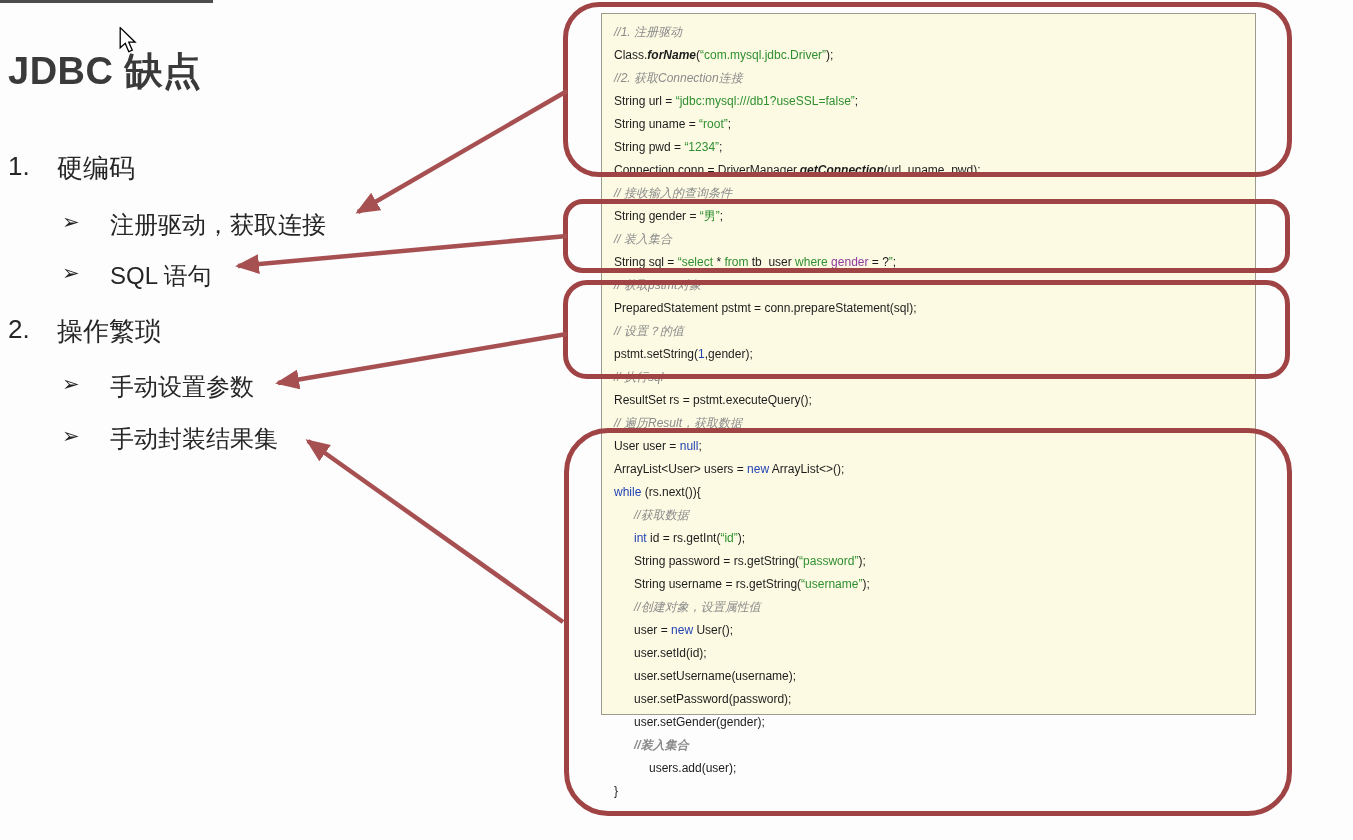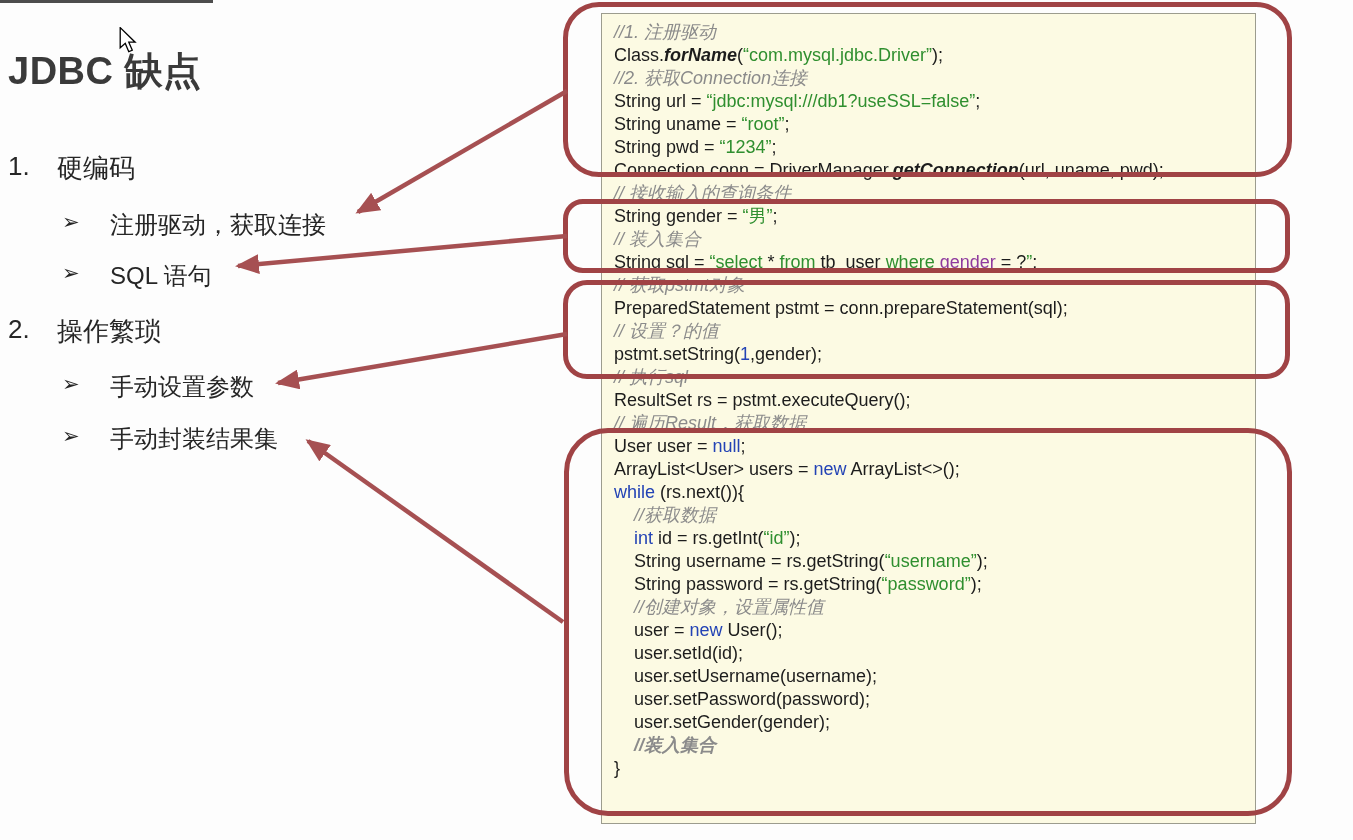--- a/index.html
+++ b/index.html
@@ -12,23 +12,23 @@
     color:var(--c-title);letter-spacing:.5px;}
 
   .o-row{position:absolute;left:0;width:560px;color:#262626;}
   .o-item{font-size:26px;}
   .o-sub{font-size:24px;}
   .o-num{position:absolute;left:8px;top:0;}
   .o-label{position:absolute;left:57px;top:0;}
   .o-bullet{position:absolute;left:62px;top:1px;font-size:21px;}
   .o-sub-label{position:absolute;left:110px;top:0;}
 
-  .code-panel{position:absolute;left:601px;top:13px;width:655px;height:811px;box-sizing:border-box;
+  .code-panel{position:absolute;left:601px;top:13px;width:655px;height:702px;box-sizing:border-box;
     background:var(--c-panel_bg);border:1px solid var(--c-panel_border);
-    padding:7px 0 0 12px;font-size:18px;line-height:23px;color:var(--c-plain);}
+    padding:7px 0 0 12px;font-size:12px;line-height:23px;color:var(--c-plain);}
   .code-line{height:23px;white-space:pre;}
   .t-plain{color:var(--c-plain);}
   .t-comment{color:var(--c-comment);font-style:italic;}
   .t-string{color:var(--c-string);}
   .t-kw{color:var(--c-keyword);}
   .t-num{color:var(--c-number);}
   .t-purple{color:var(--c-purple);}
   .t-bi{color:var(--c-plain);font-weight:700;font-style:italic;}
 
   .hl-box{position:absolute;box-sizing:border-box;border:5px solid var(--c-box);pointer-events:none;}
@@ -88,29 +88,30 @@
       <div class="code-line" style="padding-left: 0px;"><span class="t-comment">// 设置？的值</span></div>
       <div class="code-line" style="padding-left: 0px;"><span class="t-plain">pstmt.setString(</span><span class="t-num">1</span><span class="t-plain">,gender);</span></div>
       <div class="code-line" style="padding-left: 0px;"><span class="t-comment">// 执行sql</span></div>
       <div class="code-line" style="padding-left: 0px;"><span class="t-plain">ResultSet rs = pstmt.executeQuery();</span></div>
       <div class="code-line" style="padding-left: 0px;"><span class="t-comment">// 遍历Result，获取数据</span></div>
       <div class="code-line" style="padding-left: 0px;"><span class="t-plain">User user = </span><span class="t-kw">null</span><span class="t-plain">;</span></div>
       <div class="code-line" style="padding-left: 0px;"><span class="t-plain">ArrayList&lt;User&gt; users = </span><span class="t-kw">new</span><span class="t-plain"> ArrayList&lt;&gt;();</span></div>
       <div class="code-line" style="padding-left: 0px;"><span class="t-kw">while</span><span class="t-plain"> (rs.next()){</span></div>
       <div class="code-line" style="padding-left: 20px;"><span class="t-comment">//获取数据</span></div>
       <div class="code-line" style="padding-left: 20px;"><span class="t-kw">int</span><span class="t-plain"> id = rs.getInt(</span><span class="t-string">“id”</span><span class="t-plain">);</span></div>
+      <div class="code-line" style="padding-left: 20px;"><span class="t-plain">String password = rs.getString(</span><span class="t-string">“password”</span><span class="t-plain">);</span></div>
       <div class="code-line" style="padding-left: 20px;"><span class="t-plain">String username = rs.getString(</span><span class="t-string">“username”</span><span class="t-plain">);</span></div>
-      <div class="code-line" style="padding-left: 20px;"><span class="t-plain">String password = rs.getString(</span><span class="t-string">“password”</span><span class="t-plain">);</span></div>
       <div class="code-line" style="padding-left: 20px;"><span class="t-comment">//创建对象，设置属性值</span></div>
       <div class="code-line" style="padding-left: 20px;"><span class="t-plain">user = </span><span class="t-kw">new</span><span class="t-plain"> User();</span></div>
       <div class="code-line" style="padding-left: 20px;"><span class="t-plain">user.setId(id);</span></div>
       <div class="code-line" style="padding-left: 20px;"><span class="t-plain">user.setUsername(username);</span></div>
       <div class="code-line" style="padding-left: 20px;"><span class="t-plain">user.setPassword(password);</span></div>
       <div class="code-line" style="padding-left: 20px;"><span class="t-plain">user.setGender(gender);</span></div>
       <div class="code-line" style="padding-left: 20px; font-weight: bold;"><span class="t-comment">//装入集合</span></div>
+      <div class="code-line" style="padding-left: 35px;"><span class="t-plain">users.add(user);</span></div>
       <div class="code-line" style="padding-left: 0px;"><span class="t-plain">}</span></div>
     </div>
 
   <div id="boxLayer">
       <div class="hl-box" style="left: 563px; top: 2px; width: 729px; height: 175px; border-radius: 36px;"></div>
       <div class="hl-box" style="left: 563px; top: 199px; width: 727px; height: 74px; border-radius: 20px;"></div>
       <div class="hl-box" style="left: 563px; top: 280px; width: 727px; height: 99px; border-radius: 24px;"></div>
       <div class="hl-box" style="left: 564px; top: 428px; width: 728px; height: 388px; border-radius: 44px;"></div>
     </div>
 

